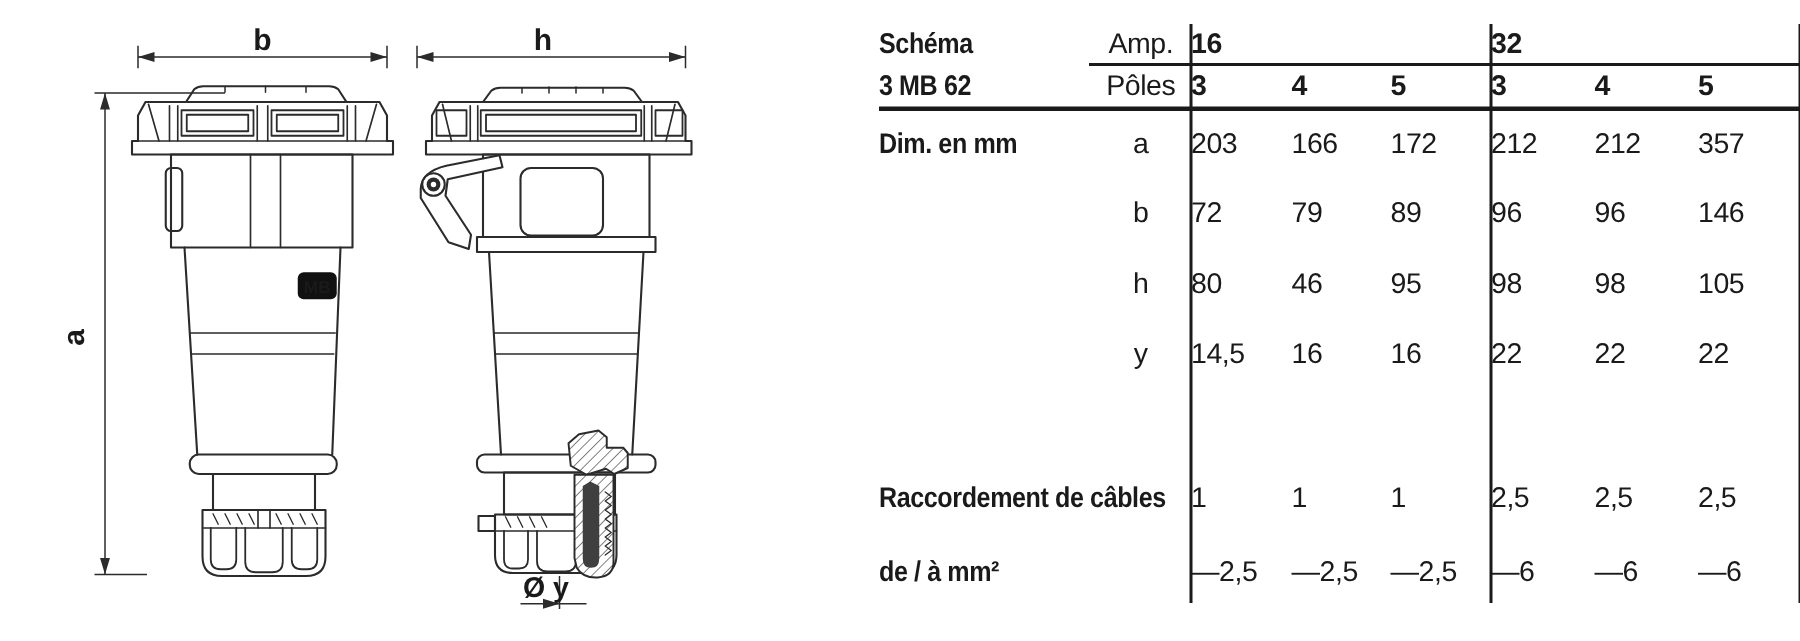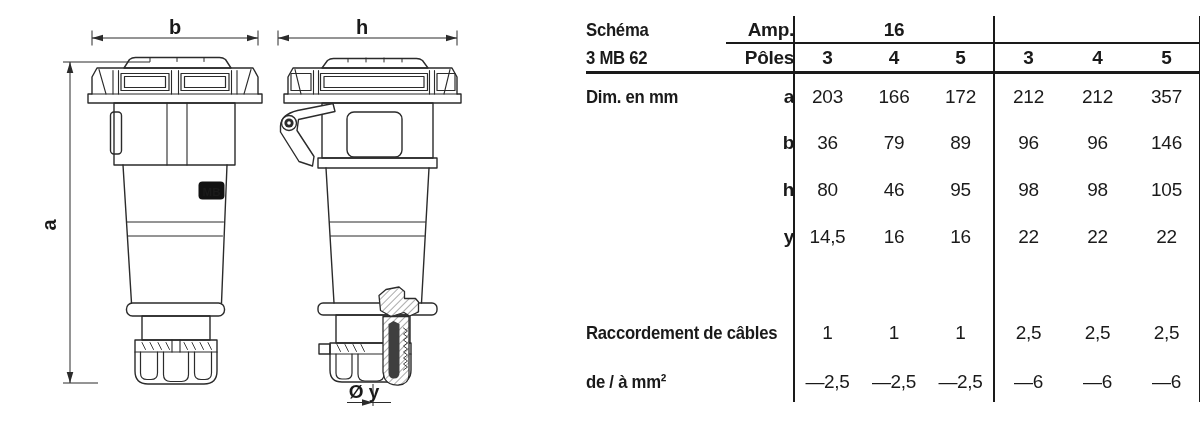--- a/index.html
+++ b/index.html
@@ -10,23 +10,23 @@
   .drawing-area { position:absolute; left:0; top:0; width:565px; height:427px; }
   .drawing-area svg { display:block; }
   svg text { font-family:"Liberation Sans", sans-serif; fill:#1a1a1a; }
 
   .spec-table { position:absolute; left:586px; top:12px; width:615px; height:392px; }
   .trow {
     position:absolute; left:0; width:615px; height:30px;
     display:grid; grid-template-columns:135px 73px 67px 66px 67px 69px 69px 69px;
     align-items:center;
   }
-  .cell { font-size:19px; text-align:center; white-space:nowrap; letter-spacing:-0.3px; }
+  .cell { font-size:19px; white-space:nowrap; letter-spacing:-0.3px; }
   .cell.lab  { text-align:left; font-weight:700; transform:scaleX(0.88); transform-origin:0 50%; }
-  .cell.dimc { text-align:right; padding-left:6px; font-weight:700; }
+  .cell.dimc { text-align:center; padding-left:6px; font-weight:400; }
   .cell.hd   { font-weight:700; }
   .g3 { grid-column:span 3; }
 
   .vline { position:absolute; top:4px; width:2px; height:386px; background:#1a1a1a; }
   .vl1 { left:207px; } .vl2 { left:407px; } .vl3 { left:613px; }
   .hline-thin  { position:absolute; top:30px; left:140px; width:475px; height:2px; background:#1a1a1a; }
   .hline-thick { position:absolute; top:59px; left:0;     width:615px; height:3px; background:#1a1a1a; }
 
   .r-h1  { top:3px; }   .r-h2  { top:31px; }
   .r-a   { top:70px; }  .r-b   { top:116px; }
@@ -142,20 +142,21 @@
     <div class="vline vl1"></div>
     <div class="vline vl2"></div>
     <div class="vline vl3"></div>
     <div class="hline-thin"></div>
     <div class="hline-thick"></div>
 
     <div class="trow r-h1">
       <div class="cell lab">Schéma</div>
       <div class="cell dimc">Amp.</div>
       <div class="cell hd g3">16</div>
+      <div class="cell hd g3">32</div>
     </div>
 
     <div class="trow r-h2">
       <div class="cell lab">3 MB 62</div>
       <div class="cell dimc">Pôles</div>
       <div class="cell hd">3</div>
       <div class="cell hd">4</div>
       <div class="cell hd">5</div>
       <div class="cell hd">3</div>
       <div class="cell hd">4</div>
@@ -169,21 +170,21 @@
       <div class="cell">166</div>
       <div class="cell">172</div>
       <div class="cell">212</div>
       <div class="cell">212</div>
       <div class="cell">357</div>
     </div>
 
     <div class="trow r-b">
       <div class="cell lab"></div>
       <div class="cell dimc">b</div>
-      <div class="cell">36</div>
+      <div class="cell">72</div>
       <div class="cell">79</div>
       <div class="cell">89</div>
       <div class="cell">96</div>
       <div class="cell">96</div>
       <div class="cell">146</div>
     </div>
 
     <div class="trow r-h">
       <div class="cell lab"></div>
       <div class="cell dimc">h</div>

